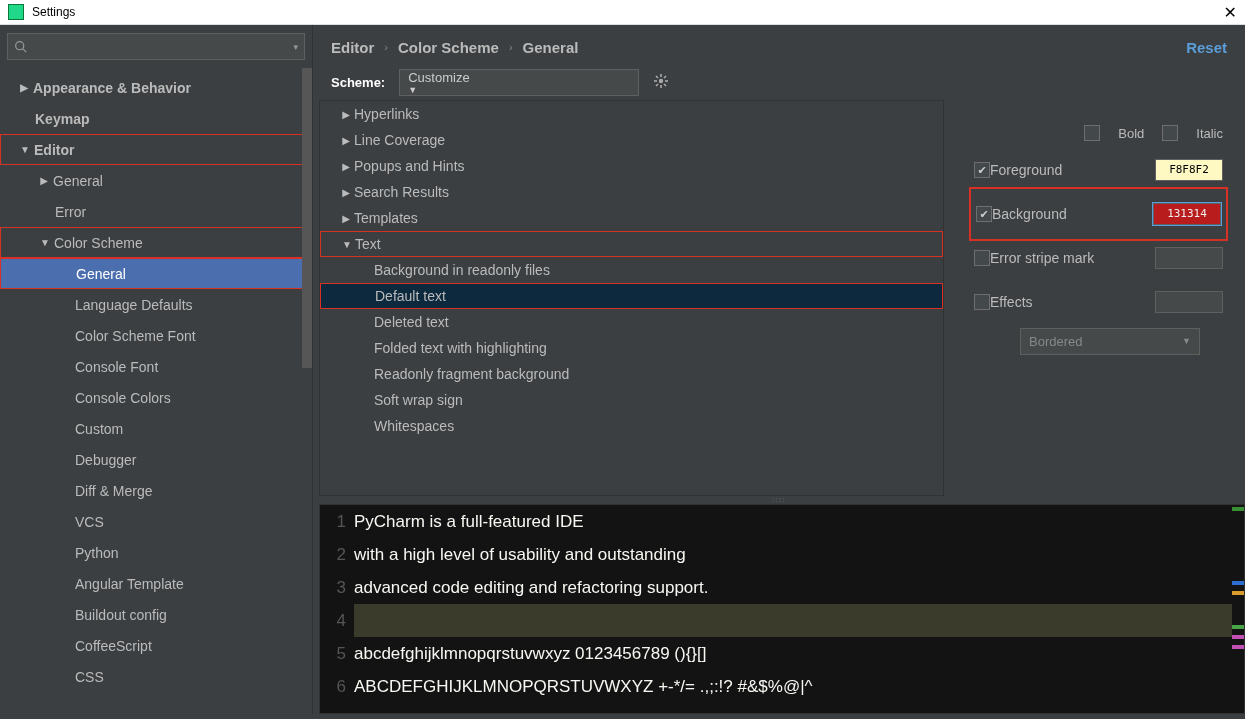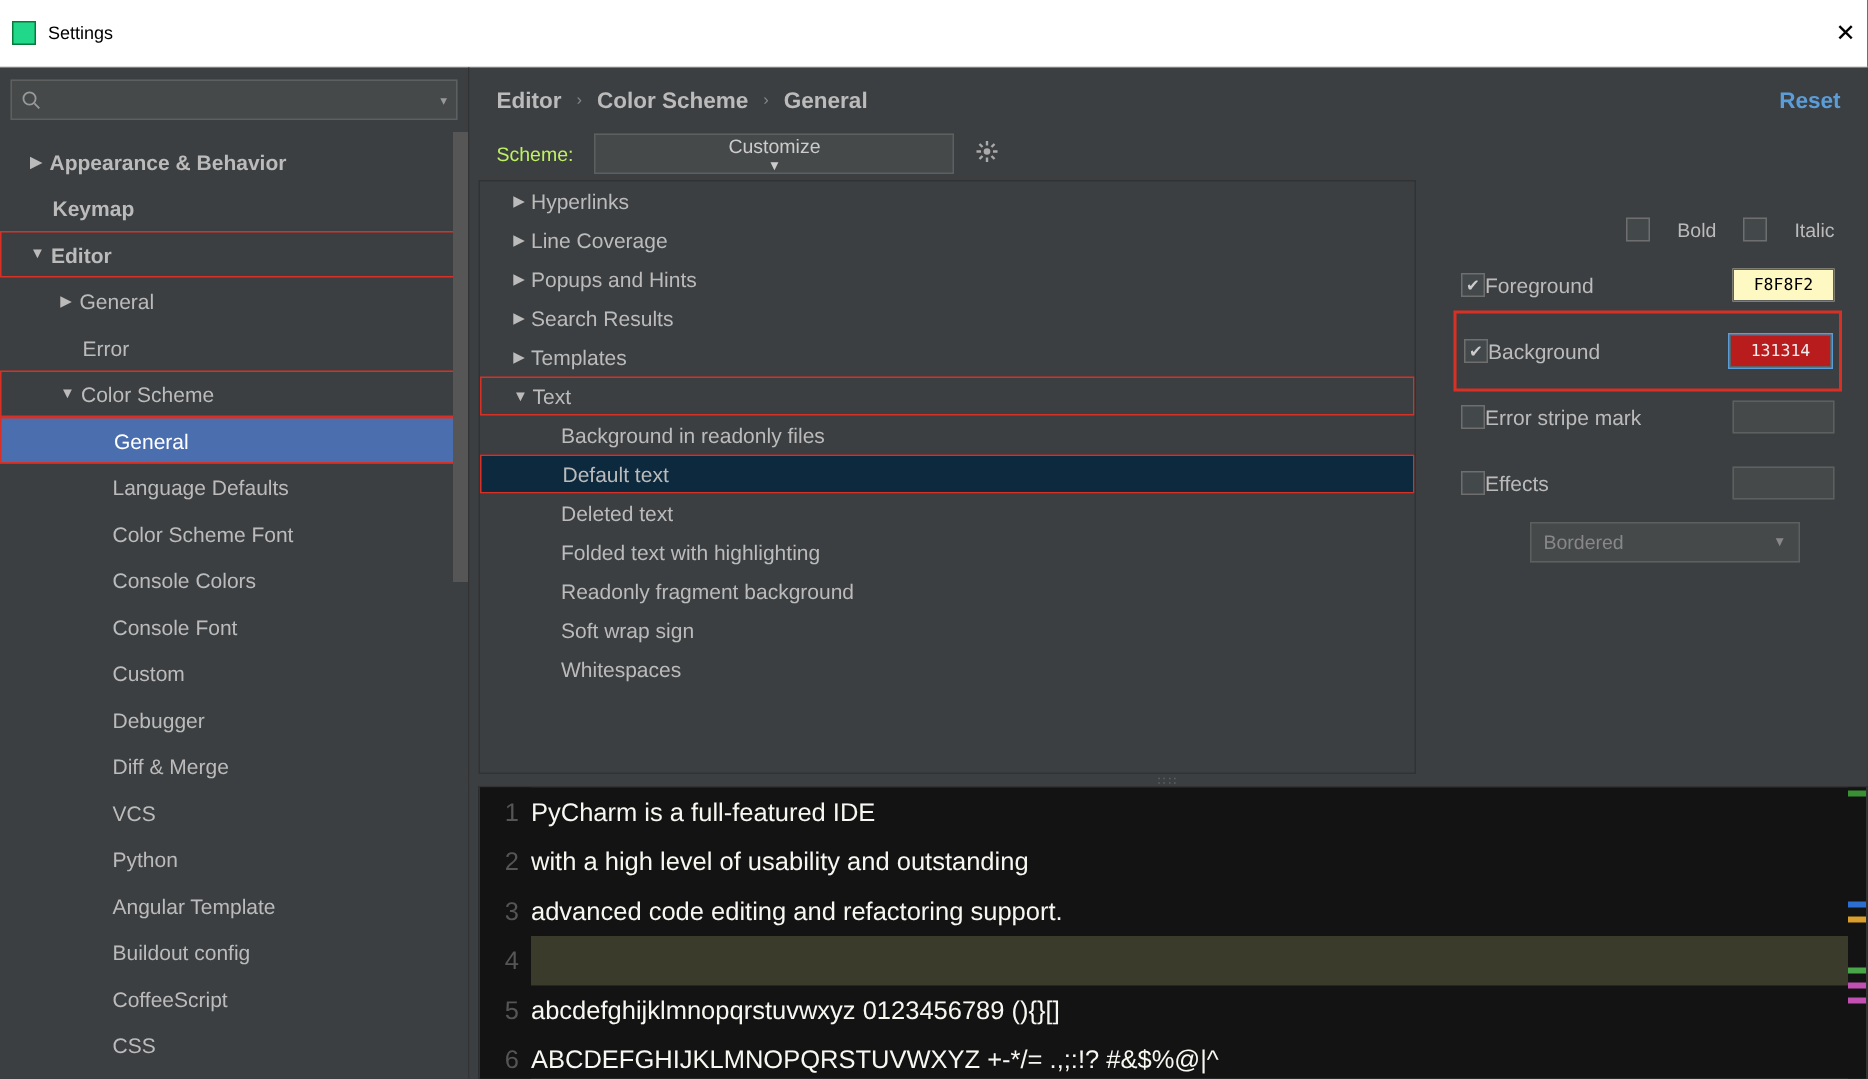--- a/index.html
+++ b/index.html
@@ -1,19 +1,19 @@
 <!DOCTYPE html>
 <html><head>
 <meta charset="utf-8">
 <style>
   * { box-sizing: border-box; margin: 0; padding: 0; font-family: "Segoe UI", Arial, sans-serif; }
   body { width: 1245px; height: 719px; overflow: hidden; background: #3c3f41; color: #bbbbbb; font-size: 13px; }
   
   
-  .titlebar { height: 45px; background: #ffffff; display: flex; align-items: center; padding: 0 8px; border-bottom: 1px solid #ddd; color: #000; }
+  .titlebar { height: 25px; background: #ffffff; display: flex; align-items: center; padding: 0 8px; border-bottom: 1px solid #ddd; color: #000; }
   .titlebar .app-icon { width: 16px; height: 16px; background: #21d789; border: 1px solid #087a3a; margin-right: 8px; }
   .titlebar .title { font-size: 12px; }
   .titlebar .close { margin-left: auto; font-size: 16px; cursor: pointer; }
   
   
   .main { display: flex; height: calc(100% - 30px); }
   
   
   .sidebar { width: 313px; background: #3c3f41; display: flex; flex-direction: column; border-right: 1px solid #323232; }
   .search-row { padding: 8px 7px; }
@@ -33,22 +33,22 @@
   
   
   .content { flex: 1; display: flex; flex-direction: column; background: #3c3f41; }
   .breadcrumb-row { height: 44px; display: flex; align-items: center; padding: 0 18px; }
   .bc-item { color: #bbbbbb; font-size: 15px; }
   .bc-item.strong { font-weight: bold; }
   .bc-sep { margin: 0 10px; color: #888; font-size: 11px; }
   .reset { margin-left: auto; color: #5b9dd9; font-weight: bold; cursor: pointer; font-size: 15px; }
   
   .scheme-row { display: flex; align-items: center; padding: 0 18px 14px 18px; gap: 14px; }
-  .scheme-label { color: #bef264; }
-  .scheme-dd { width: 240px; height: 27px; background: #45494a; border: 1px solid #5e6060; display: flex; align-items: center; padding: 0 8px; color: #ccc; justify-content: space-between; flex-direction: column; }
+  .scheme-label { color: #ffffff; font-weight: bold; }
+  .scheme-dd { width: 240px; height: 27px; background: #45494a; border: 1px solid #5e6060; display: flex; align-items: flex-start; padding: 0 8px; color: #ccc; justify-content: space-between; flex-direction: column; }
   .gear { color: #aaa; cursor: pointer; }
   
   .middle { flex: 1; display: flex; gap: 0; }
   .cat-tree { width: 625px; border: 1px solid #323232; overflow: hidden; background: #3c3f41; margin-left: 6px; }
   .cat-item { height: 26px; display: flex; align-items: center; padding-left: 18px; cursor: pointer; font-size: 14px; }
   .cat-item .arrow { width: 16px; display: inline-flex; justify-content: center; font-size: 10px; color: #bbb; }
   .cat-item.child { padding-left: 54px; }
   .cat-item.selected { background: #0d293e; }
   
   .props { flex: 1; padding: 8px 22px 0 30px; }
@@ -123,24 +123,24 @@
         <div class="tree-item lvl3 selected redbox">
           <span>General</span>
         </div>
         <div class="tree-item lvl3">
           <span>Language Defaults</span>
         </div>
         <div class="tree-item lvl3">
           <span>Color Scheme Font</span>
         </div>
         <div class="tree-item lvl3">
+          <span>Console Font</span>
+        </div>
+        <div class="tree-item lvl3">
           <span>Console Colors</span>
-        </div>
-        <div class="tree-item lvl3">
-          <span>Console Font</span>
         </div>
         <div class="tree-item lvl3">
           <span>Custom</span>
         </div>
         <div class="tree-item lvl3">
           <span>Debugger</span>
         </div>
         <div class="tree-item lvl3">
           <span>Diff &amp; Merge</span>
         </div>

